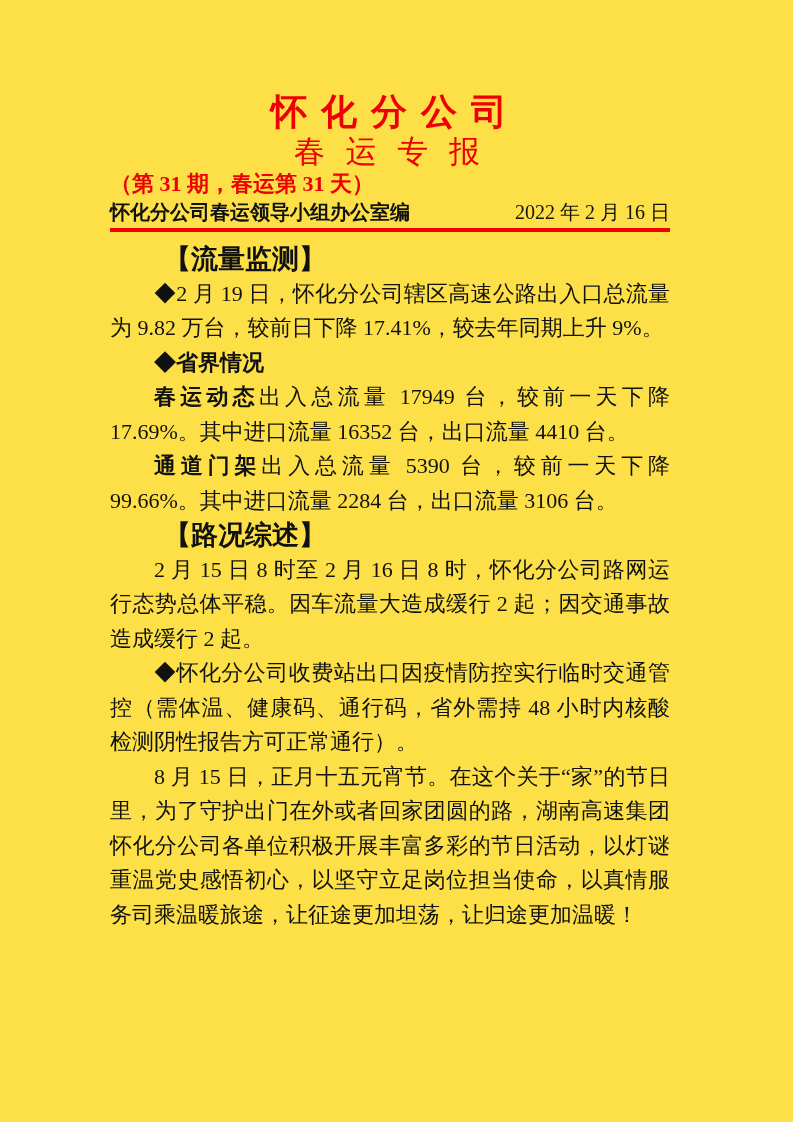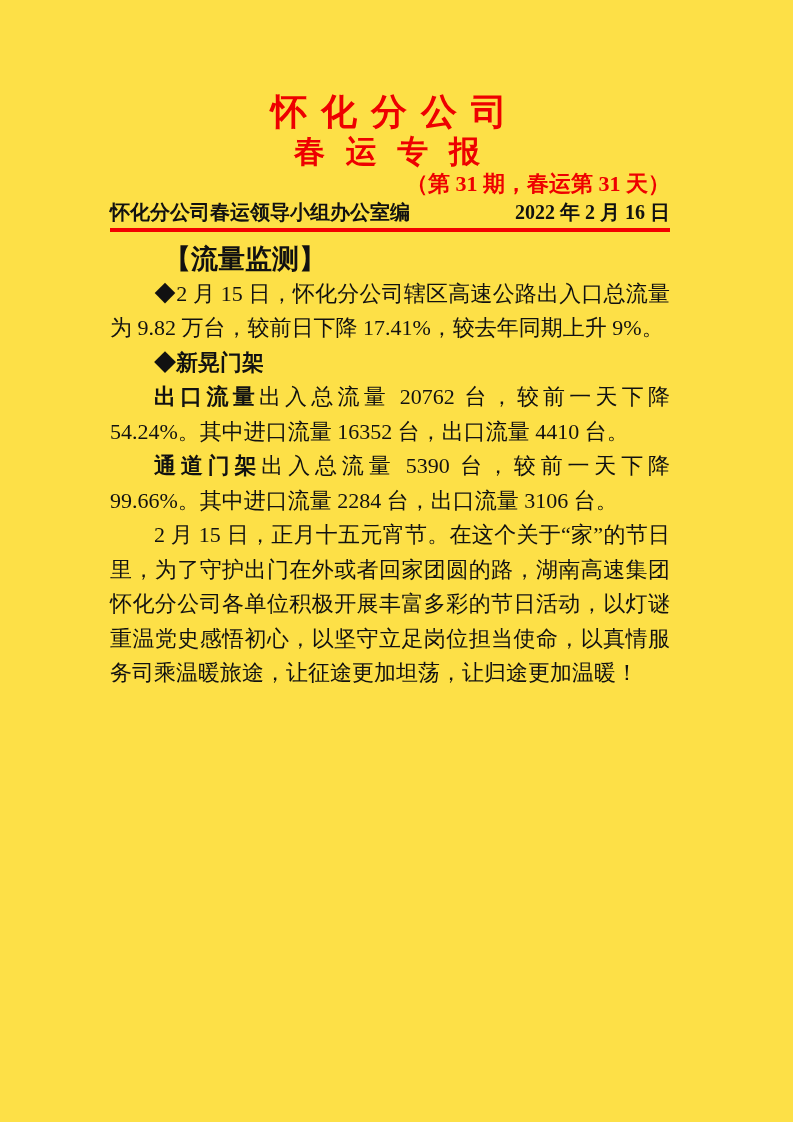--- a/index.html
+++ b/index.html
@@ -28,47 +28,47 @@
     font-size:36px;
     line-height:44px;
     letter-spacing:2px;
     text-align:center;
     color:var(--accent);
     white-space:nowrap;
   }
   .title-line2{
     margin:0;
     font-family:"Liberation Sans", sans-serif;
-    font-weight:bold;
+    font-weight:normal;
     font-size:31px;
     line-height:36px;
     letter-spacing:6px;
     text-align:center;
     color:var(--accent);
     white-space:nowrap;
   }
   .issue-line{
     margin:0;
     font-weight:bold;
     font-size:22px;
     line-height:28px;
-    text-align:right;
+    text-align:left;
     color:var(--accent);
     white-space:nowrap;
   }
   .byline{
     display:flex;
     justify-content:space-between;
     align-items:flex-start;
     font-size:20px;
     line-height:28px;
     margin-top:0;
   }
   .byline .compiled{font-weight:bold;}
-  .byline .date{font-weight:bold;}
+  .byline .date{font-weight:normal;}
   .red-rule{
     height:4px;
     background:var(--rule);
     margin-top:2px;
   }
   .body-main{
     margin-top:10px;
     font-size:22px;
     line-height:34.5px;
     text-align:justify;
@@ -108,24 +108,29 @@
         <span class="compiled">怀化分公司春运领导小组办公室编</span>
         <span class="date">2022 年 2 月 16 日</span>
       </div>
 
       <div class="red-rule"></div>
     </header>
 
     <main class="body-main">
         <section class="report-section">
           <h3 class="sec-heading">【流量监测】</h3>
-          <p class="body-para"><span class="run">◆2 月 15 日，怀化分公司辖区高速公路出入口总流量为 9.82 万台，较前日下降 17.41%，较去年同期上升 9%。</span></p>
-          <p class="body-para"><span class="run-b">◆新晃门架</span></p>
-          <p class="body-para"><span class="run-b">出口流量</span><span class="run">出入总流量 20762 台，较前一天下降 54.24%。其中进口流量 16352 台，出口流量 4410 台。</span></p>
+          <p class="body-para"><span class="run">◆2 月 19 日，怀化分公司辖区高速公路出入口总流量为 9.82 万台，较前日下降 17.41%，较去年同期上升 9%。</span></p>
+          <p class="body-para"><span class="run-b">◆省界情况</span></p>
+          <p class="body-para"><span class="run-b">春运动态</span><span class="run">出入总流量 17949 台，较前一天下降 17.69%。其中进口流量 16352 台，出口流量 4410 台。</span></p>
           <p class="body-para"><span class="run-b">通道门架</span><span class="run">出入总流量 5390 台，较前一天下降 99.66%。其中进口流量 2284 台，出口流量 3106 台。</span></p>
         </section>
         <section class="report-section">
-          <p class="body-para"><span class="run">2 月 15 日，正月十五元宵节。在这个关于“家”的节日里，为了守护出门在外或者回家团圆的路，湖南高速集团怀化分公司各单位积极开展丰富多彩的节日活动，以灯谜重温党史感悟初心，以坚守立足岗位担当使命，以真情服务司乘温暖旅途，让征途更加坦荡，让归途更加温暖！</span></p>
+          <h3 class="sec-heading">【路况综述】</h3>
+          <p class="body-para"><span class="run">2 月 15 日 8 时至 2 月 16 日 8 时，怀化分公司路网运行态势总体平稳。因车流量大造成缓行 2 起；因交通事故造成缓行 2 起。</span></p>
+          <p class="body-para"><span class="run">◆怀化分公司收费站出口因疫情防控实行临时交通管控（需体温、健康码、通行码，省外需持 48 小时内核酸检测阴性报告方可正常通行）。</span></p>
+        </section>
+        <section class="report-section">
+          <p class="body-para"><span class="run">8 月 15 日，正月十五元宵节。在这个关于“家”的节日里，为了守护出门在外或者回家团圆的路，湖南高速集团怀化分公司各单位积极开展丰富多彩的节日活动，以灯谜重温党史感悟初心，以坚守立足岗位担当使命，以真情服务司乘温暖旅途，让征途更加坦荡，让归途更加温暖！</span></p>
         </section>
       </main>
 
   </div>
 </div>
 
 </body></html>

